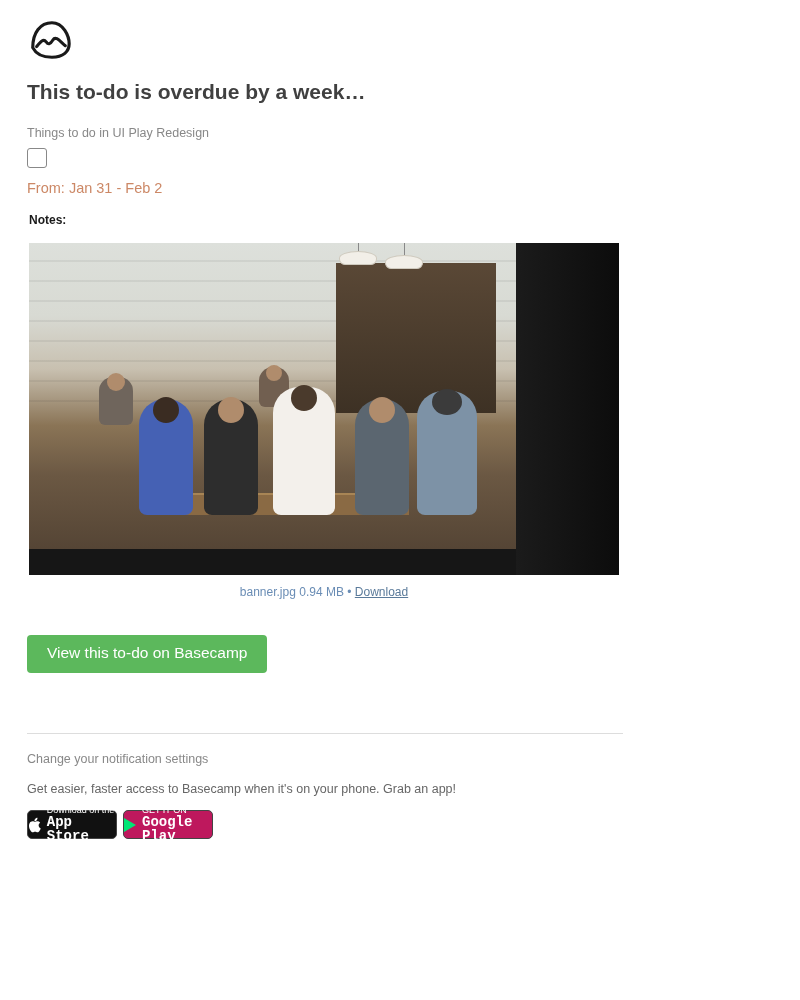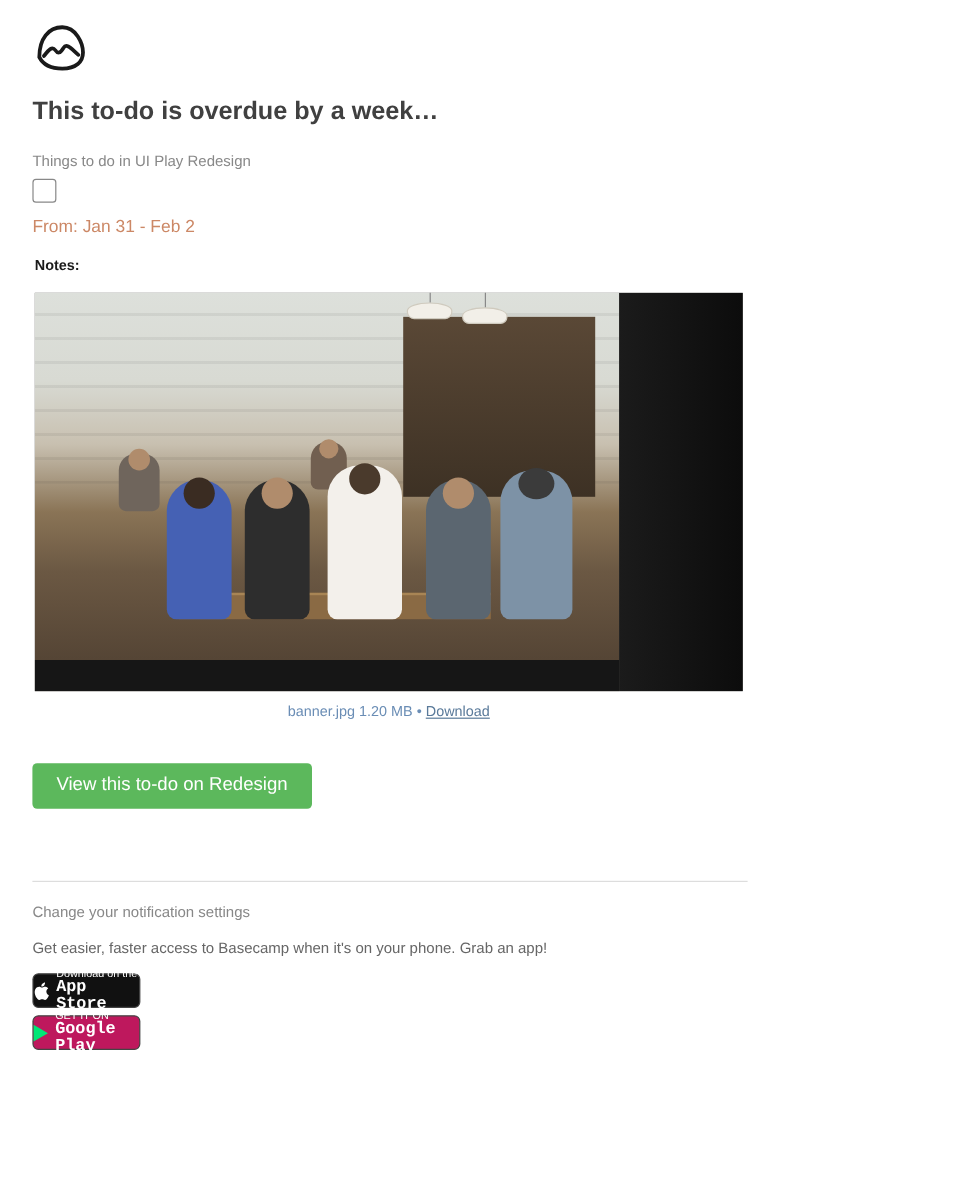--- a/index.html
+++ b/index.html
@@ -142,21 +142,21 @@
     .settings-link {
       font-size: 12.5px;
       color: #888;
       margin-bottom: 16px;
     }
     .promo-text {
       font-size: 12.5px;
       color: #666;
       margin-bottom: 14px;
     }
-    .store-buttons { display: flex; gap: 6px; flex-direction: column; }
+    .store-buttons { display: flex; gap: 6px; }
     .store-btn {
       width: 90px; height: 29px; border-radius: 5px;
       display:flex; align-items:center; justify-content:center;
       gap:6px; cursor:pointer; font-size:0;
     }
     .store-btn.apple { background:#111; border:1px solid #444; }
     .store-btn.google { background:#be185d; border:1px solid #444; }
     .store-btn .store-text { color:#fff; font-size:9px; line-height:1; }
     .store-btn .store-text strong { font-size:14px; display:block;font-family:Liberation Mono, monospace; }
     .apple-icon { width:14px; height:16px; }
@@ -221,26 +221,26 @@
         <div class="head"></div>
       </div>
   </div>
   <div class="dark-bottom"></div>
   <div class="dark-band"></div>
 </div>
 
 <div class="attachment-caption">
   <span>banner.jpg</span>
   <span> </span>
-  <span>1.20 MB</span>
+  <span>0.94 MB</span>
   <span> • </span>
   <span class="download">Download</span>
 </div>
 
-<button class="cta-button">View this to-do on Redesign</button>
+<button class="cta-button">View this to-do on Basecamp</button>
 
 <hr class="divider">
 
 <div class="settings-link">Change your notification settings</div>
 
 <div class="promo-text">Get easier, faster access to Basecamp when it's on your phone. Grab an app!</div>
 
 <div class="store-buttons">
   <div class="store-btn apple">
     <svg class="apple-icon" viewBox="0 0 14 16">

